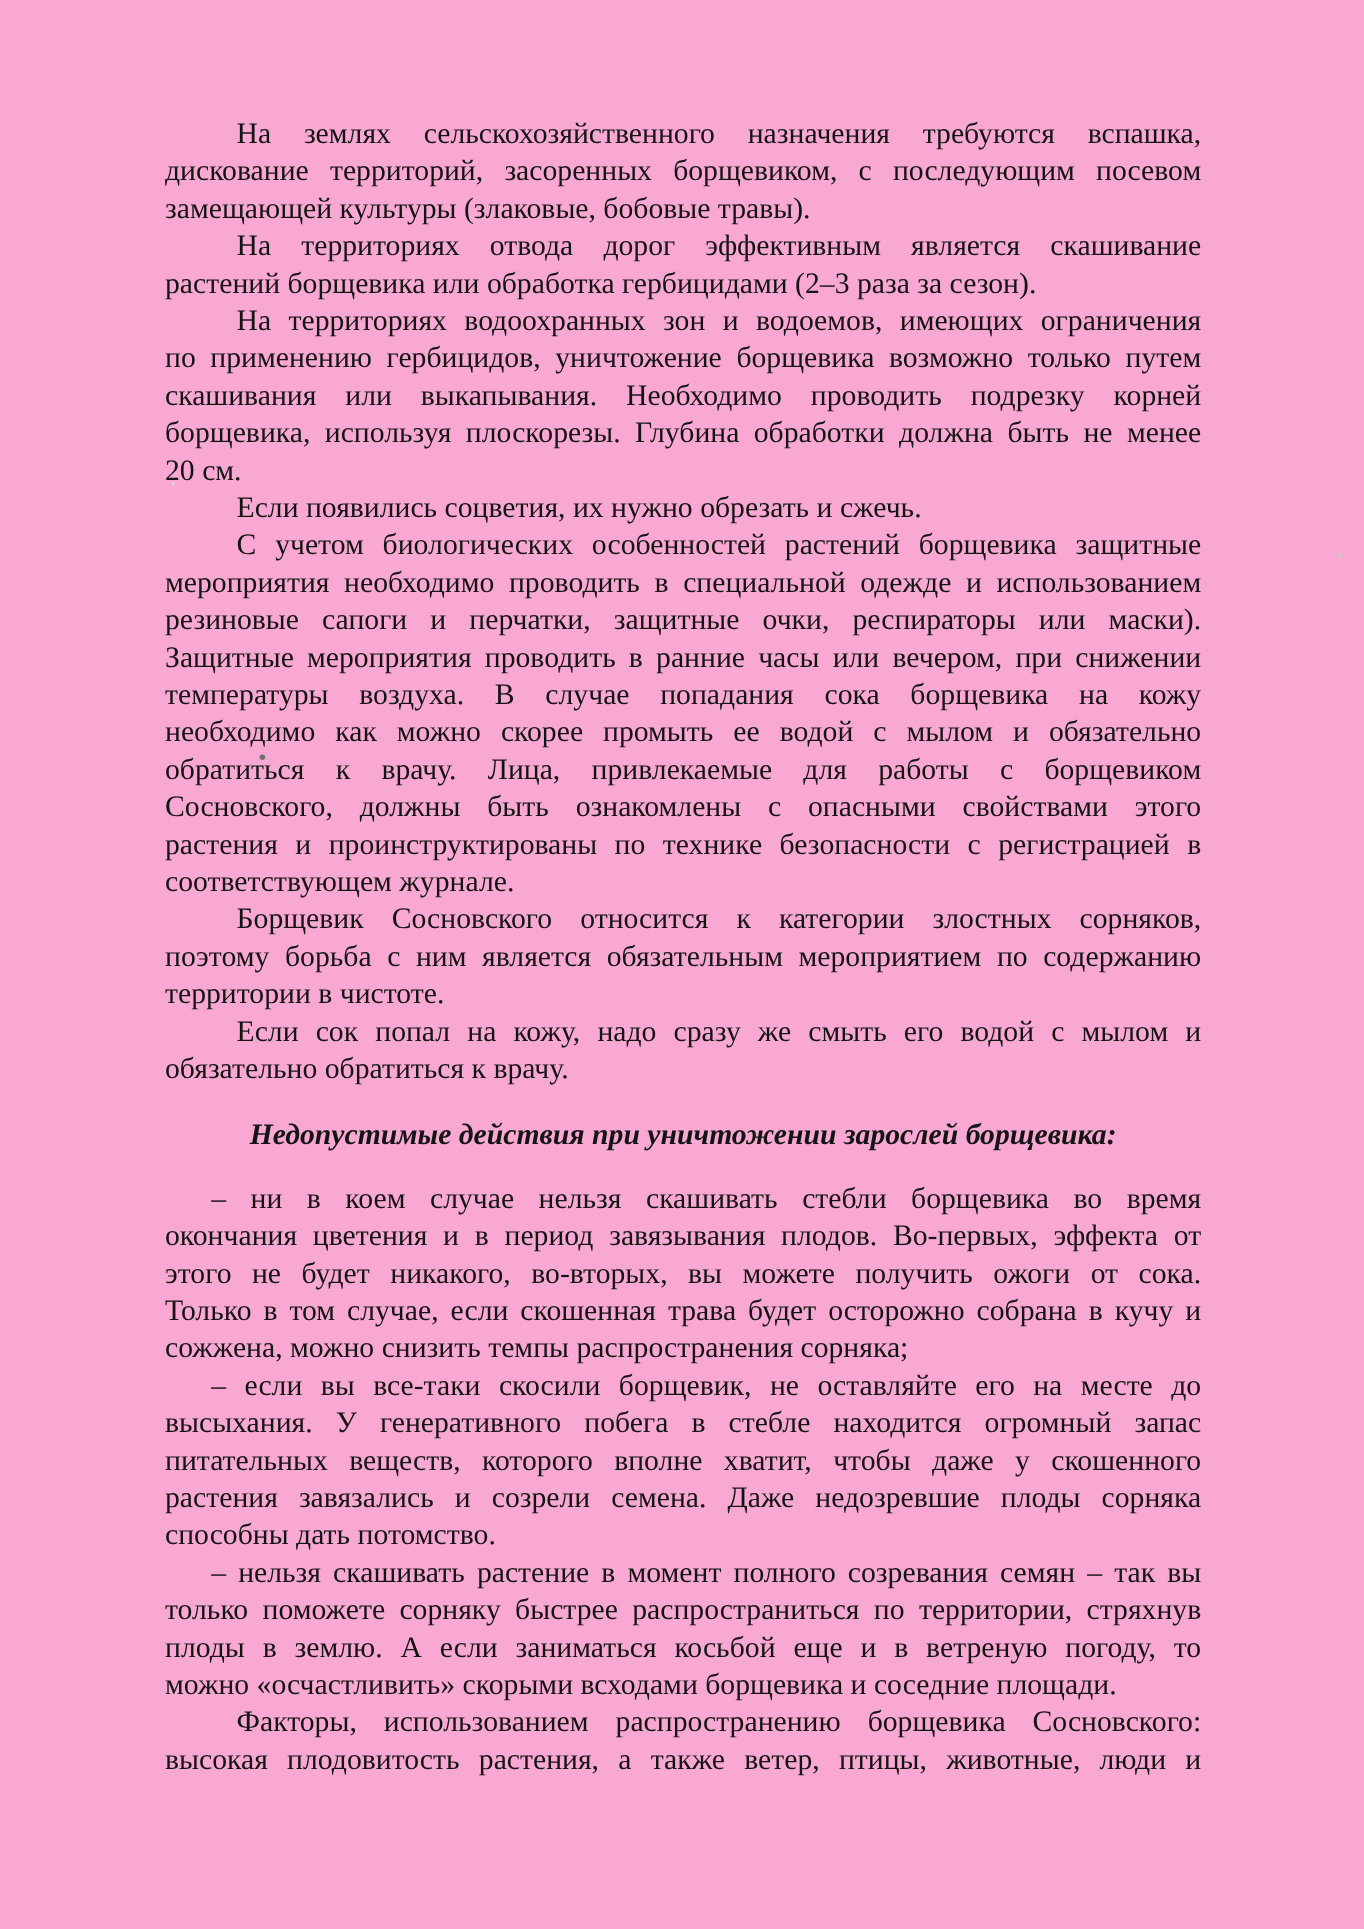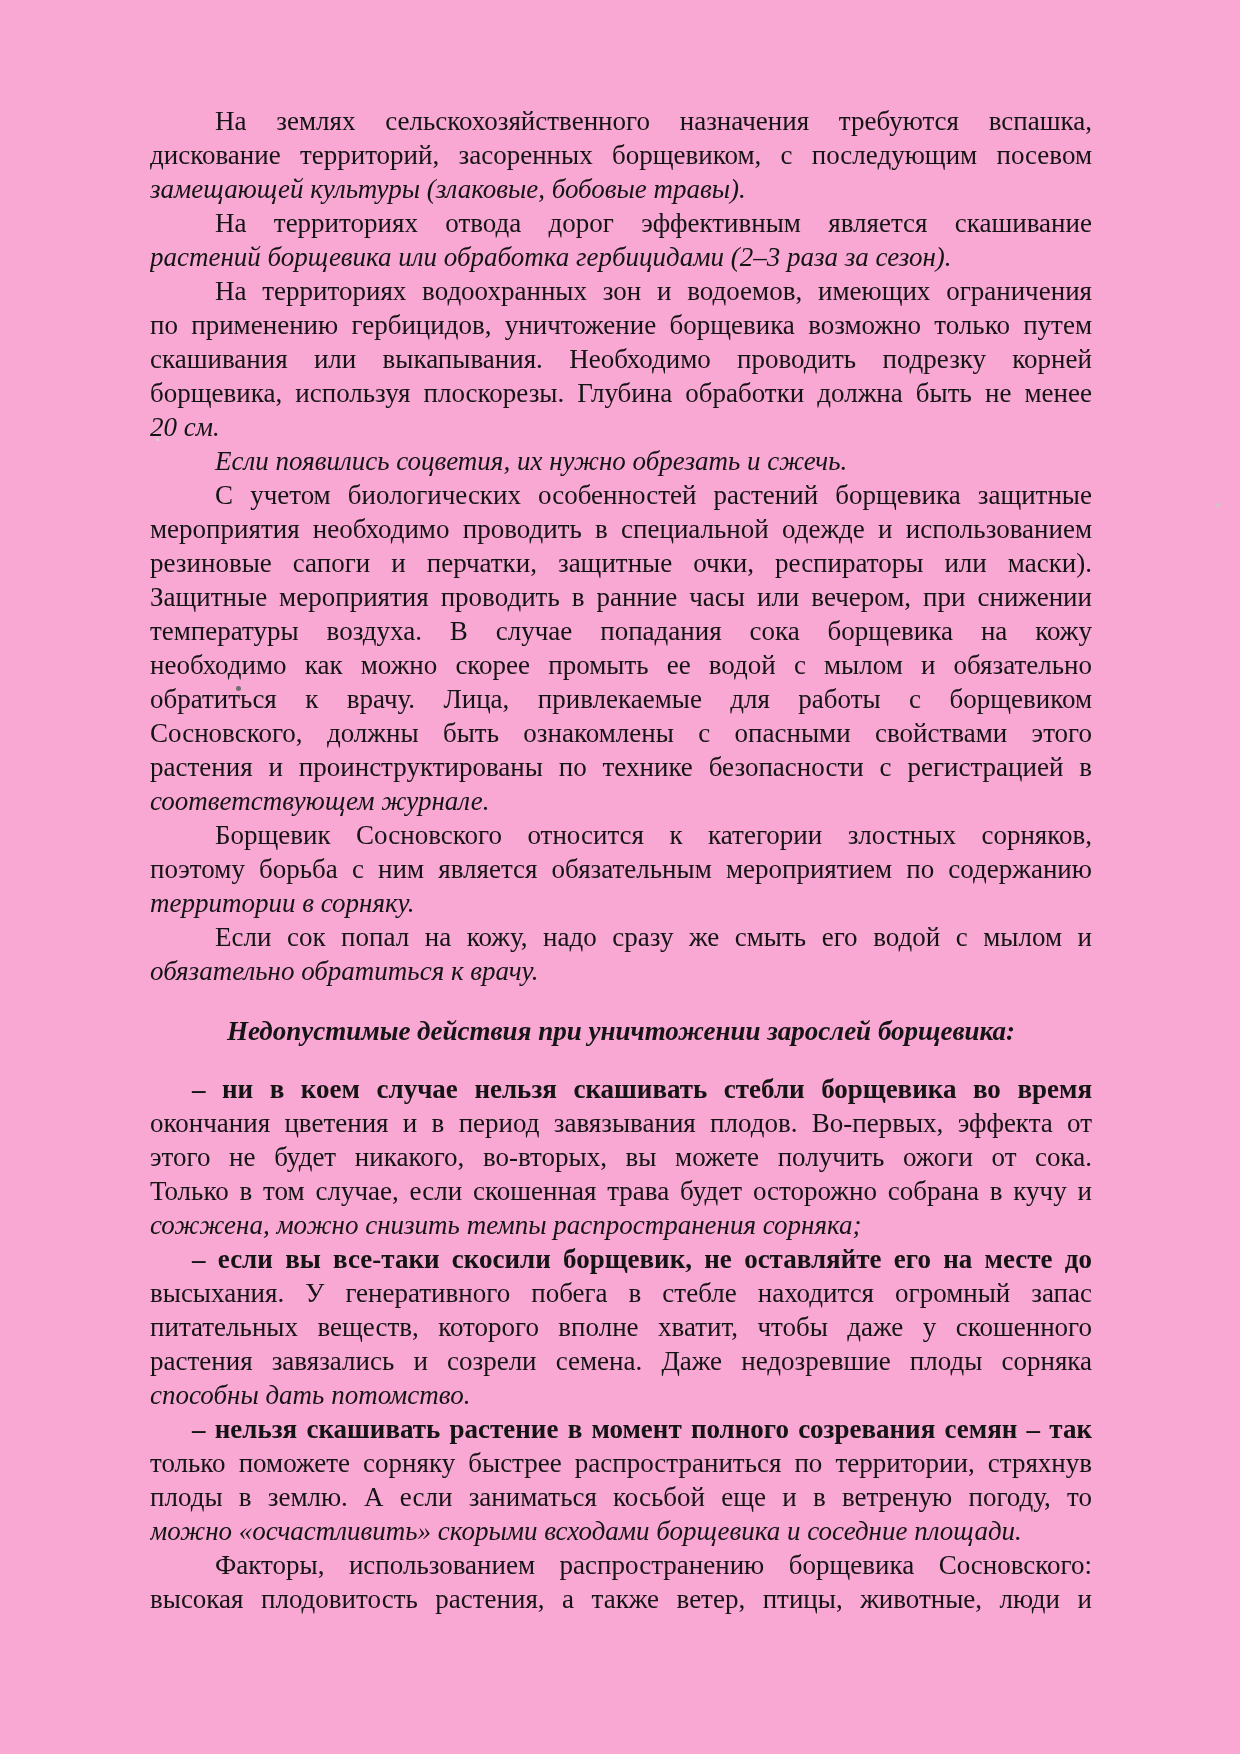--- a/index.html
+++ b/index.html
@@ -32,28 +32,26 @@
   .line {
     text-align: justify;
     text-align-last: justify;
     text-justify: inter-word;
     white-space: normal;
     overflow: hidden;
     height: 34px;
   }
   .line.last {
     text-align-last: left;
-    font-style: italic;
   }
   .line.first {
     text-indent: 65px;
   }
   .block-list-item .line.first {
     text-indent: 42px;
-    font-weight: bold;
   }
   .heading {
     font-weight: bold;
     font-style: italic;
     text-align: left;
     text-align-last: center;
     margin: 26px 0 24px 0;
     height: 34px;
     font-size: 27px;
   }
@@ -99,21 +97,21 @@
         <div class="line">температуры воздуха. В случае попадания сока борщевика на кожу</div>
         <div class="line">необходимо как можно скорее промыть ее водой с мылом и обязательно</div>
         <div class="line">обратиться к врачу. Лица, привлекаемые для работы с борщевиком</div>
         <div class="line">Сосновского, должны быть ознакомлены с опасными свойствами этого</div>
         <div class="line">растения и проинструктированы по технике безопасности с регистрацией в</div>
         <div class="line last">соответствующем журнале.</div>
       </div>
       <div class="block block-paragraph">
         <div class="line first">Борщевик Сосновского относится к категории злостных сорняков,</div>
         <div class="line">поэтому борьба с ним является обязательным мероприятием по содержанию</div>
-        <div class="line last">территории в сорняку.</div>
+        <div class="line last">территории в чистоте.</div>
       </div>
       <div class="block block-paragraph">
         <div class="line first">Если сок попал на кожу, надо сразу же смыть его водой с мылом и</div>
         <div class="line last">обязательно обратиться к врачу.</div>
       </div>
       <div class="heading">Недопустимые действия при уничтожении зарослей борщевика:</div>
       <div class="block block-list-item">
         <div class="line first">– ни в коем случае нельзя скашивать стебли борщевика во время</div>
         <div class="line">окончания цветения и в период завязывания плодов. Во-первых, эффекта от</div>
         <div class="line">этого не будет никакого, во-вторых, вы можете получить ожоги от сока.</div>

